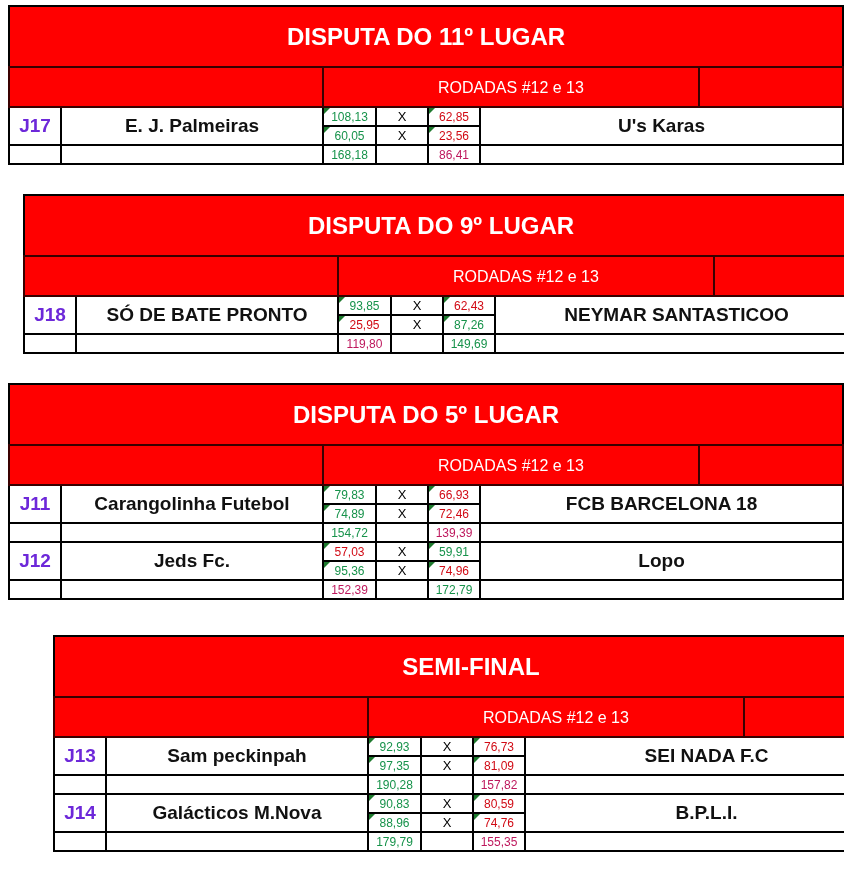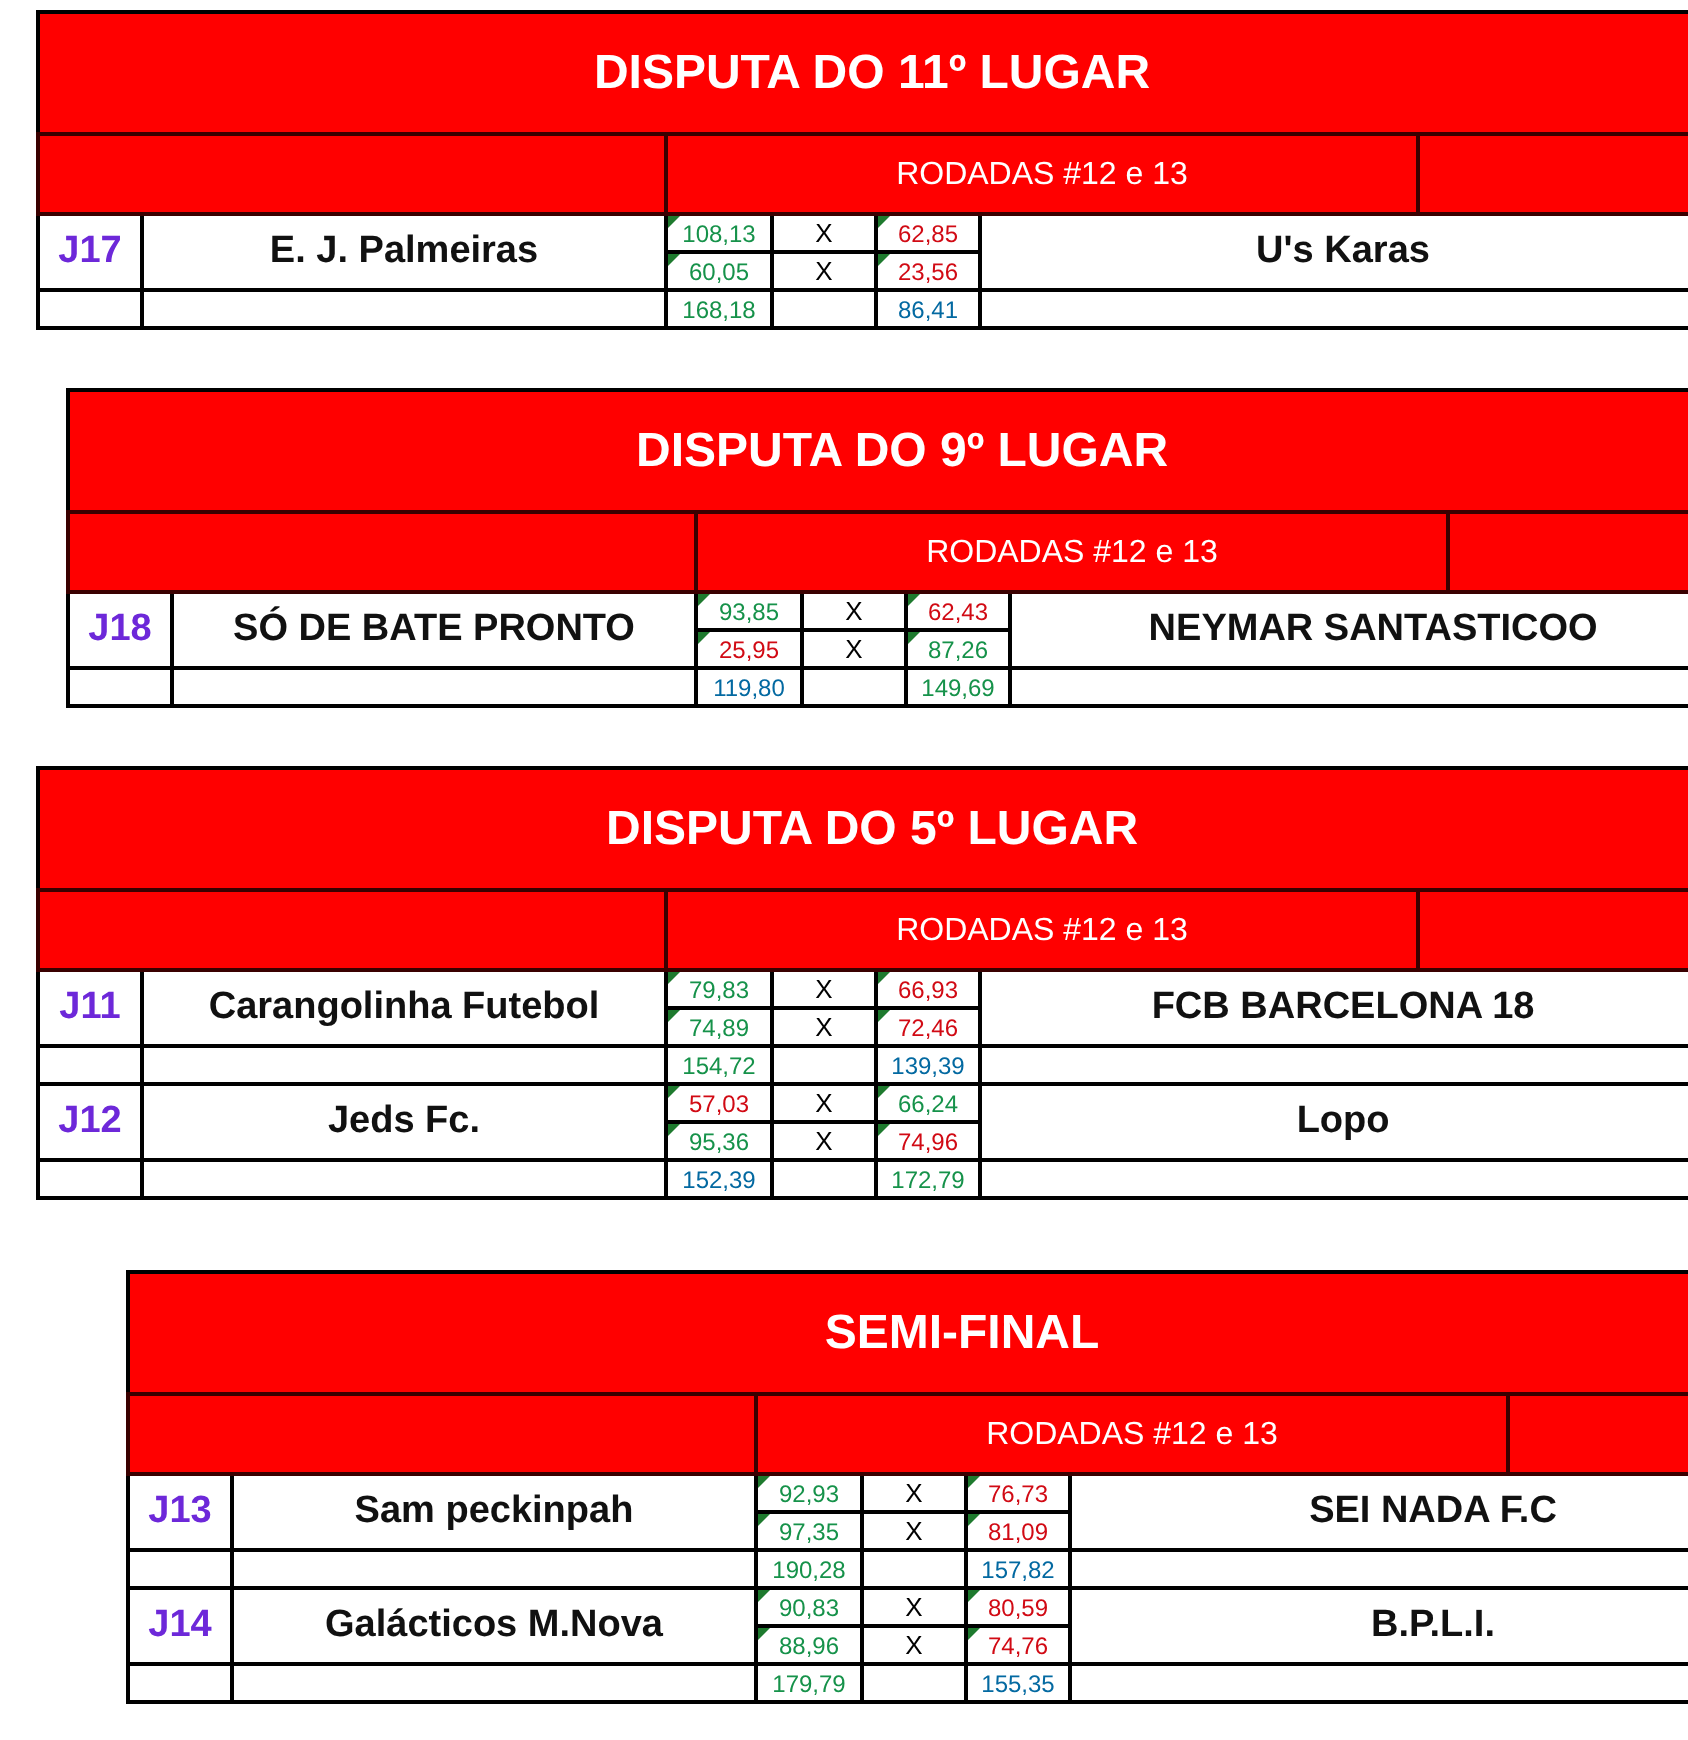--- a/index.html
+++ b/index.html
@@ -1,35 +1,35 @@
 <!DOCTYPE html>
 <html><head>
 <meta charset="utf-8">
 <style>
   html, body { margin: 0; padding: 0; background: #ffffff; }
   body { width: 844px; height: 870px; position: relative; overflow: hidden;
          font-family: "Liberation Sans", sans-serif; }
-  .section { position: absolute; left: 18px; width: 756px; }
+  .section { position: absolute; left: 8px; width: 756px; }
   table.bracket { border-collapse: collapse; width: 834px; table-layout: fixed; }
   table.bracket td { border: 2px solid #000; padding: 0; text-align: center; vertical-align: middle; }
   .title-cell { background: #ff0000; color: #ffffff; font-weight: bold; font-size: 24px; height: 59px; letter-spacing: 0px; }
   .sub-cell { background: #ff0000; color: #ffffff; font-size: 16px; height: 38px; border-color: #3a0000 !important; }
   .title-cell { border-bottom-color: #3a0000 !important; }
   .jcode { font-weight: bold; font-size: 19px; color: #6d28d9; }
   .team { font-weight: bold; font-size: 19px; color: #111; white-space: nowrap; overflow: hidden; }
   .score { font-size: 12px; height: 17px; position: relative; }
   .score.green { color: #16924a; }
   .score.red { color: #d10a14; }
   .score.flag::before { content: ""; position: absolute; left: 0; top: 0; width: 0; height: 0;
          border-top: 6px solid #1e7a2e; border-right: 6px solid transparent; }
   td.score { border-top-width: 1px; border-bottom-width: 1px; }
   .xmark { font-size: 13px; color: #000; height: 17px; }
   .total { font-size: 12px; height: 17px; margin-left: 32px; }
   .total.green { color: #16924a; }
-  .total.red { color: #0369a1; }
+  .total.red { color: #be185d; }
   .blank { height: 17px; }
 </style>
 </head>
 <body>
 
 <div class="section" style="top:5px;">
   <table class="bracket">
     <colgroup>
         <col style="width:52px">
         <col style="width:262px">
@@ -162,21 +162,21 @@
       <td class="blank"></td>
       <td class="total red">139,39</td>
       <td class="blank"></td>
     </tr>
 
     <tr>
       <td class="jcode" rowspan="2">J12</td>
       <td class="team" rowspan="2">Jeds Fc.</td>
       <td class="score red flag">57,03</td>
       <td class="xmark">X</td>
-      <td class="score green flag">66,24</td>
+      <td class="score green flag">59,91</td>
       <td class="team" rowspan="2">Lopo</td>
     </tr>
     <tr>
       <td class="score green flag">95,36</td>
       <td class="xmark">X</td>
       <td class="score red flag">74,96</td>
     </tr>
     <tr>
       <td class="blank"></td>
           <td class="blank"></td>

